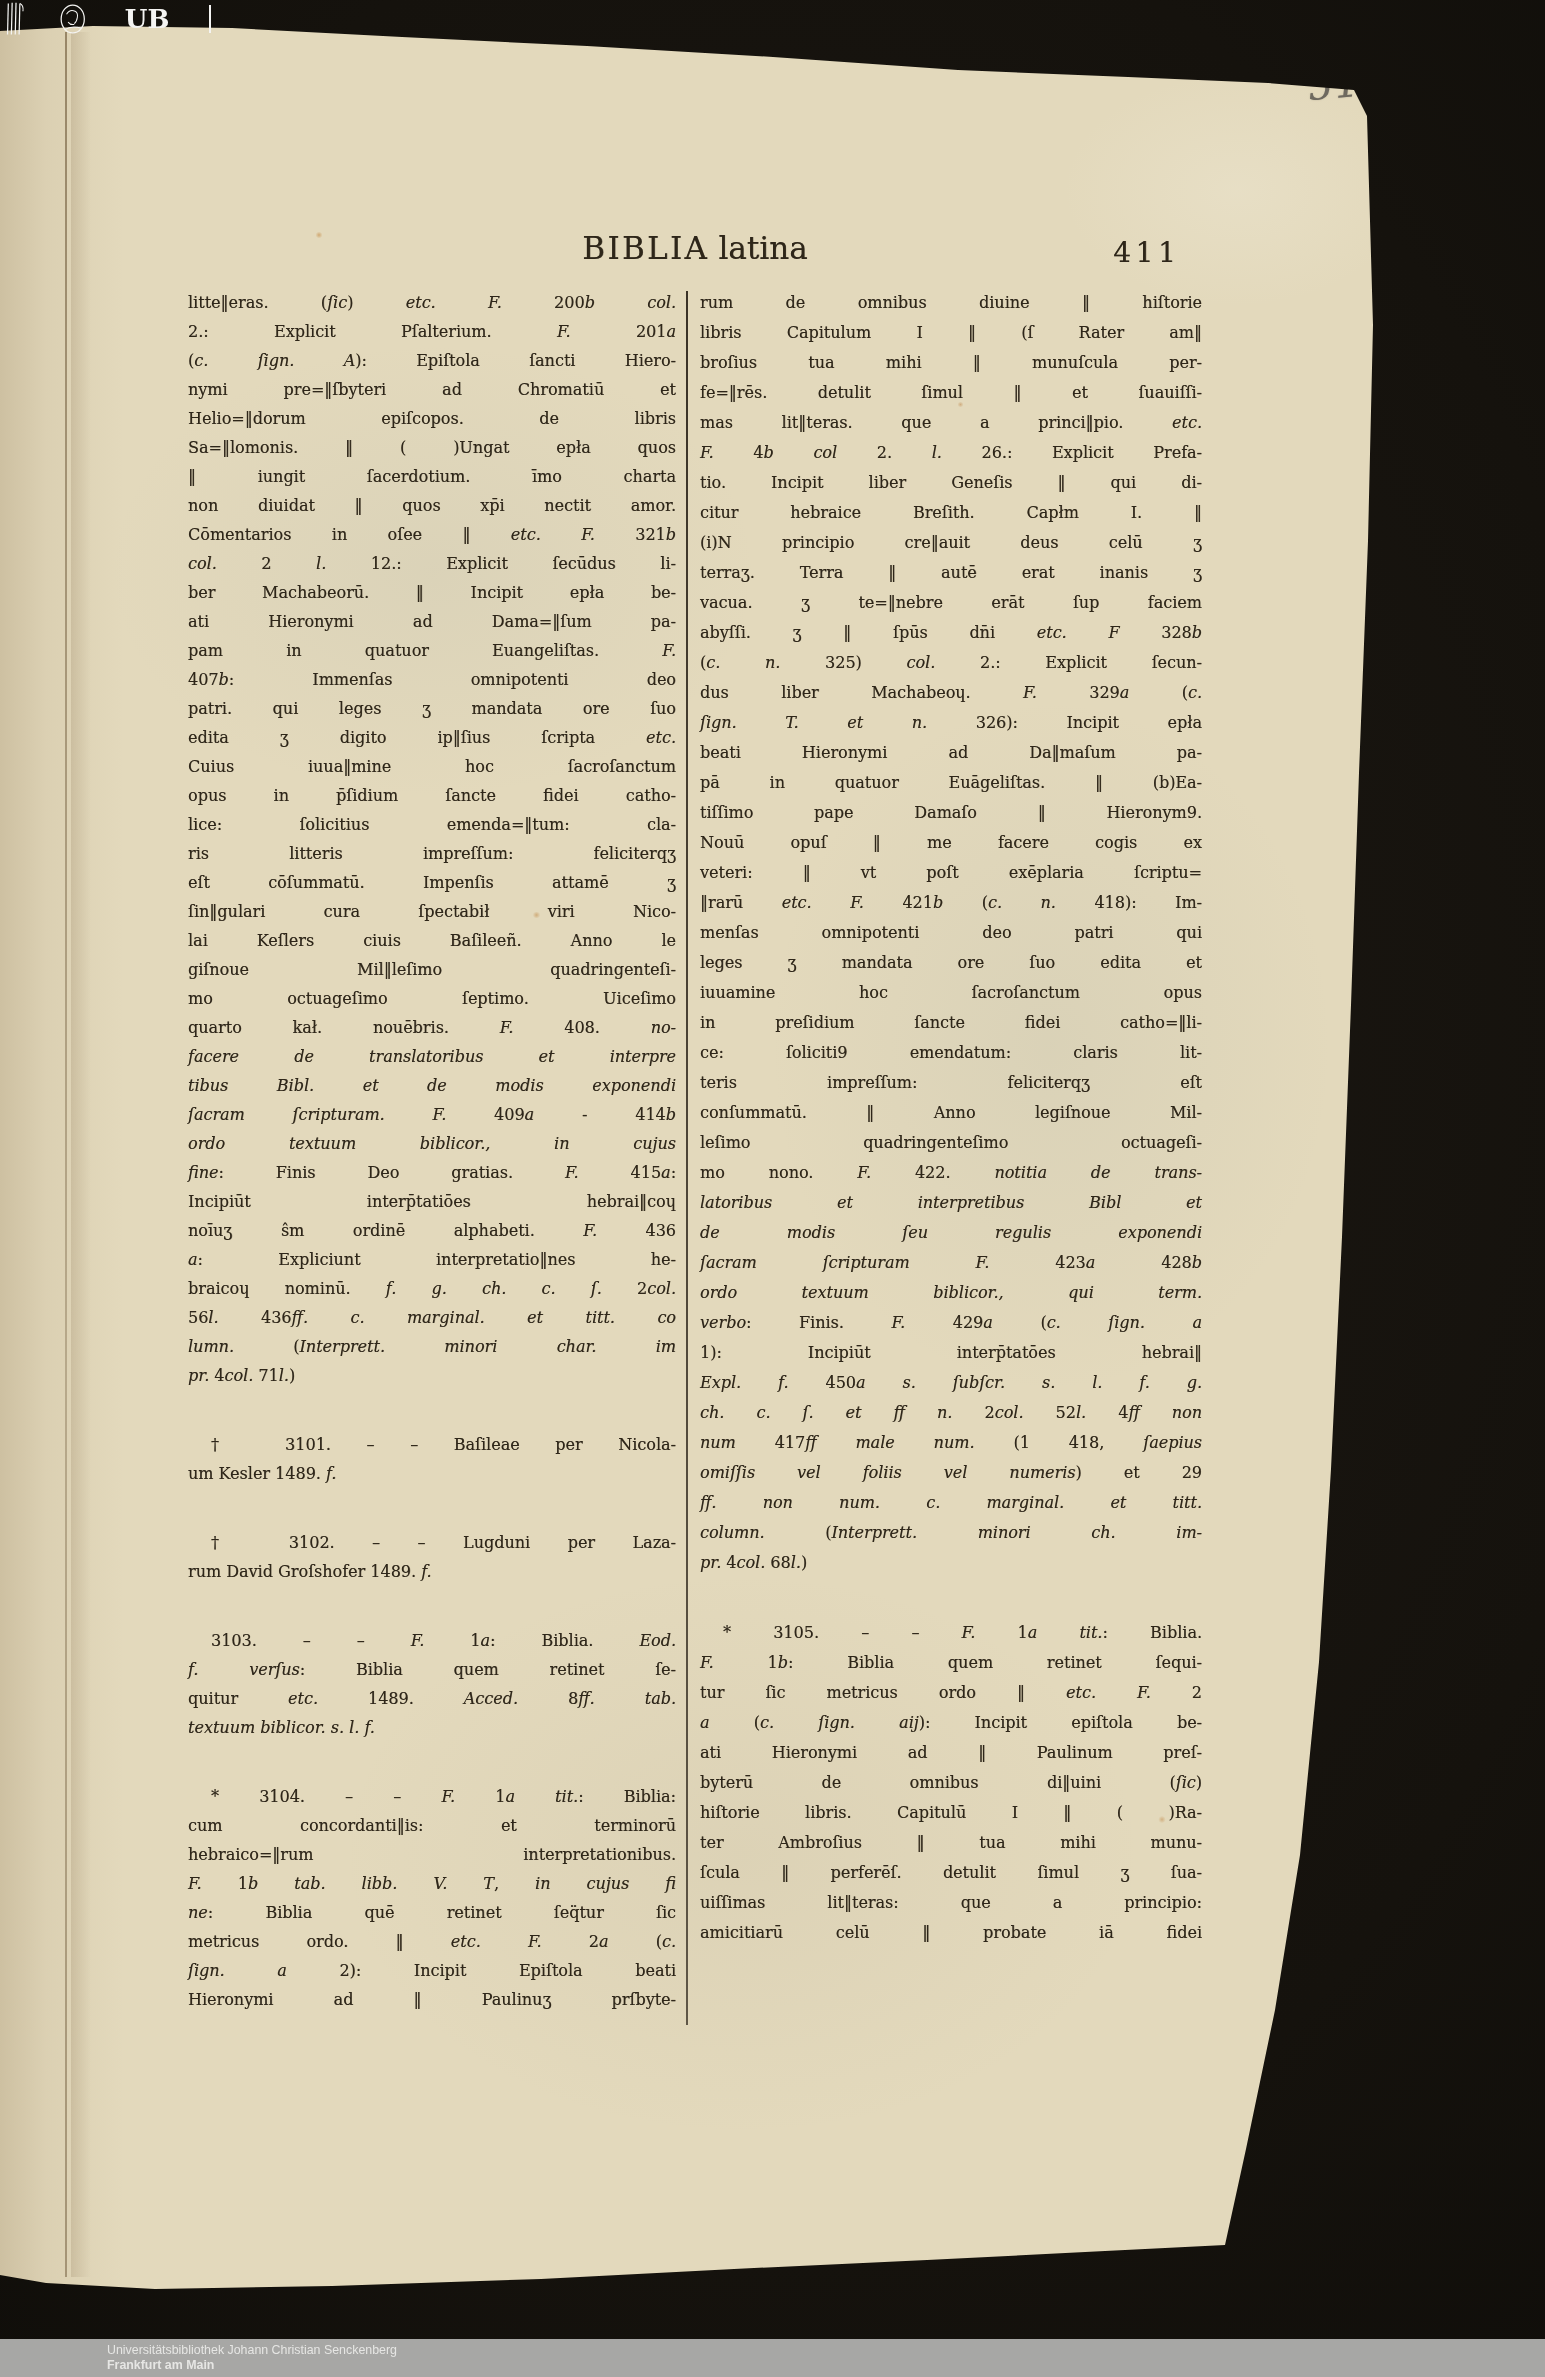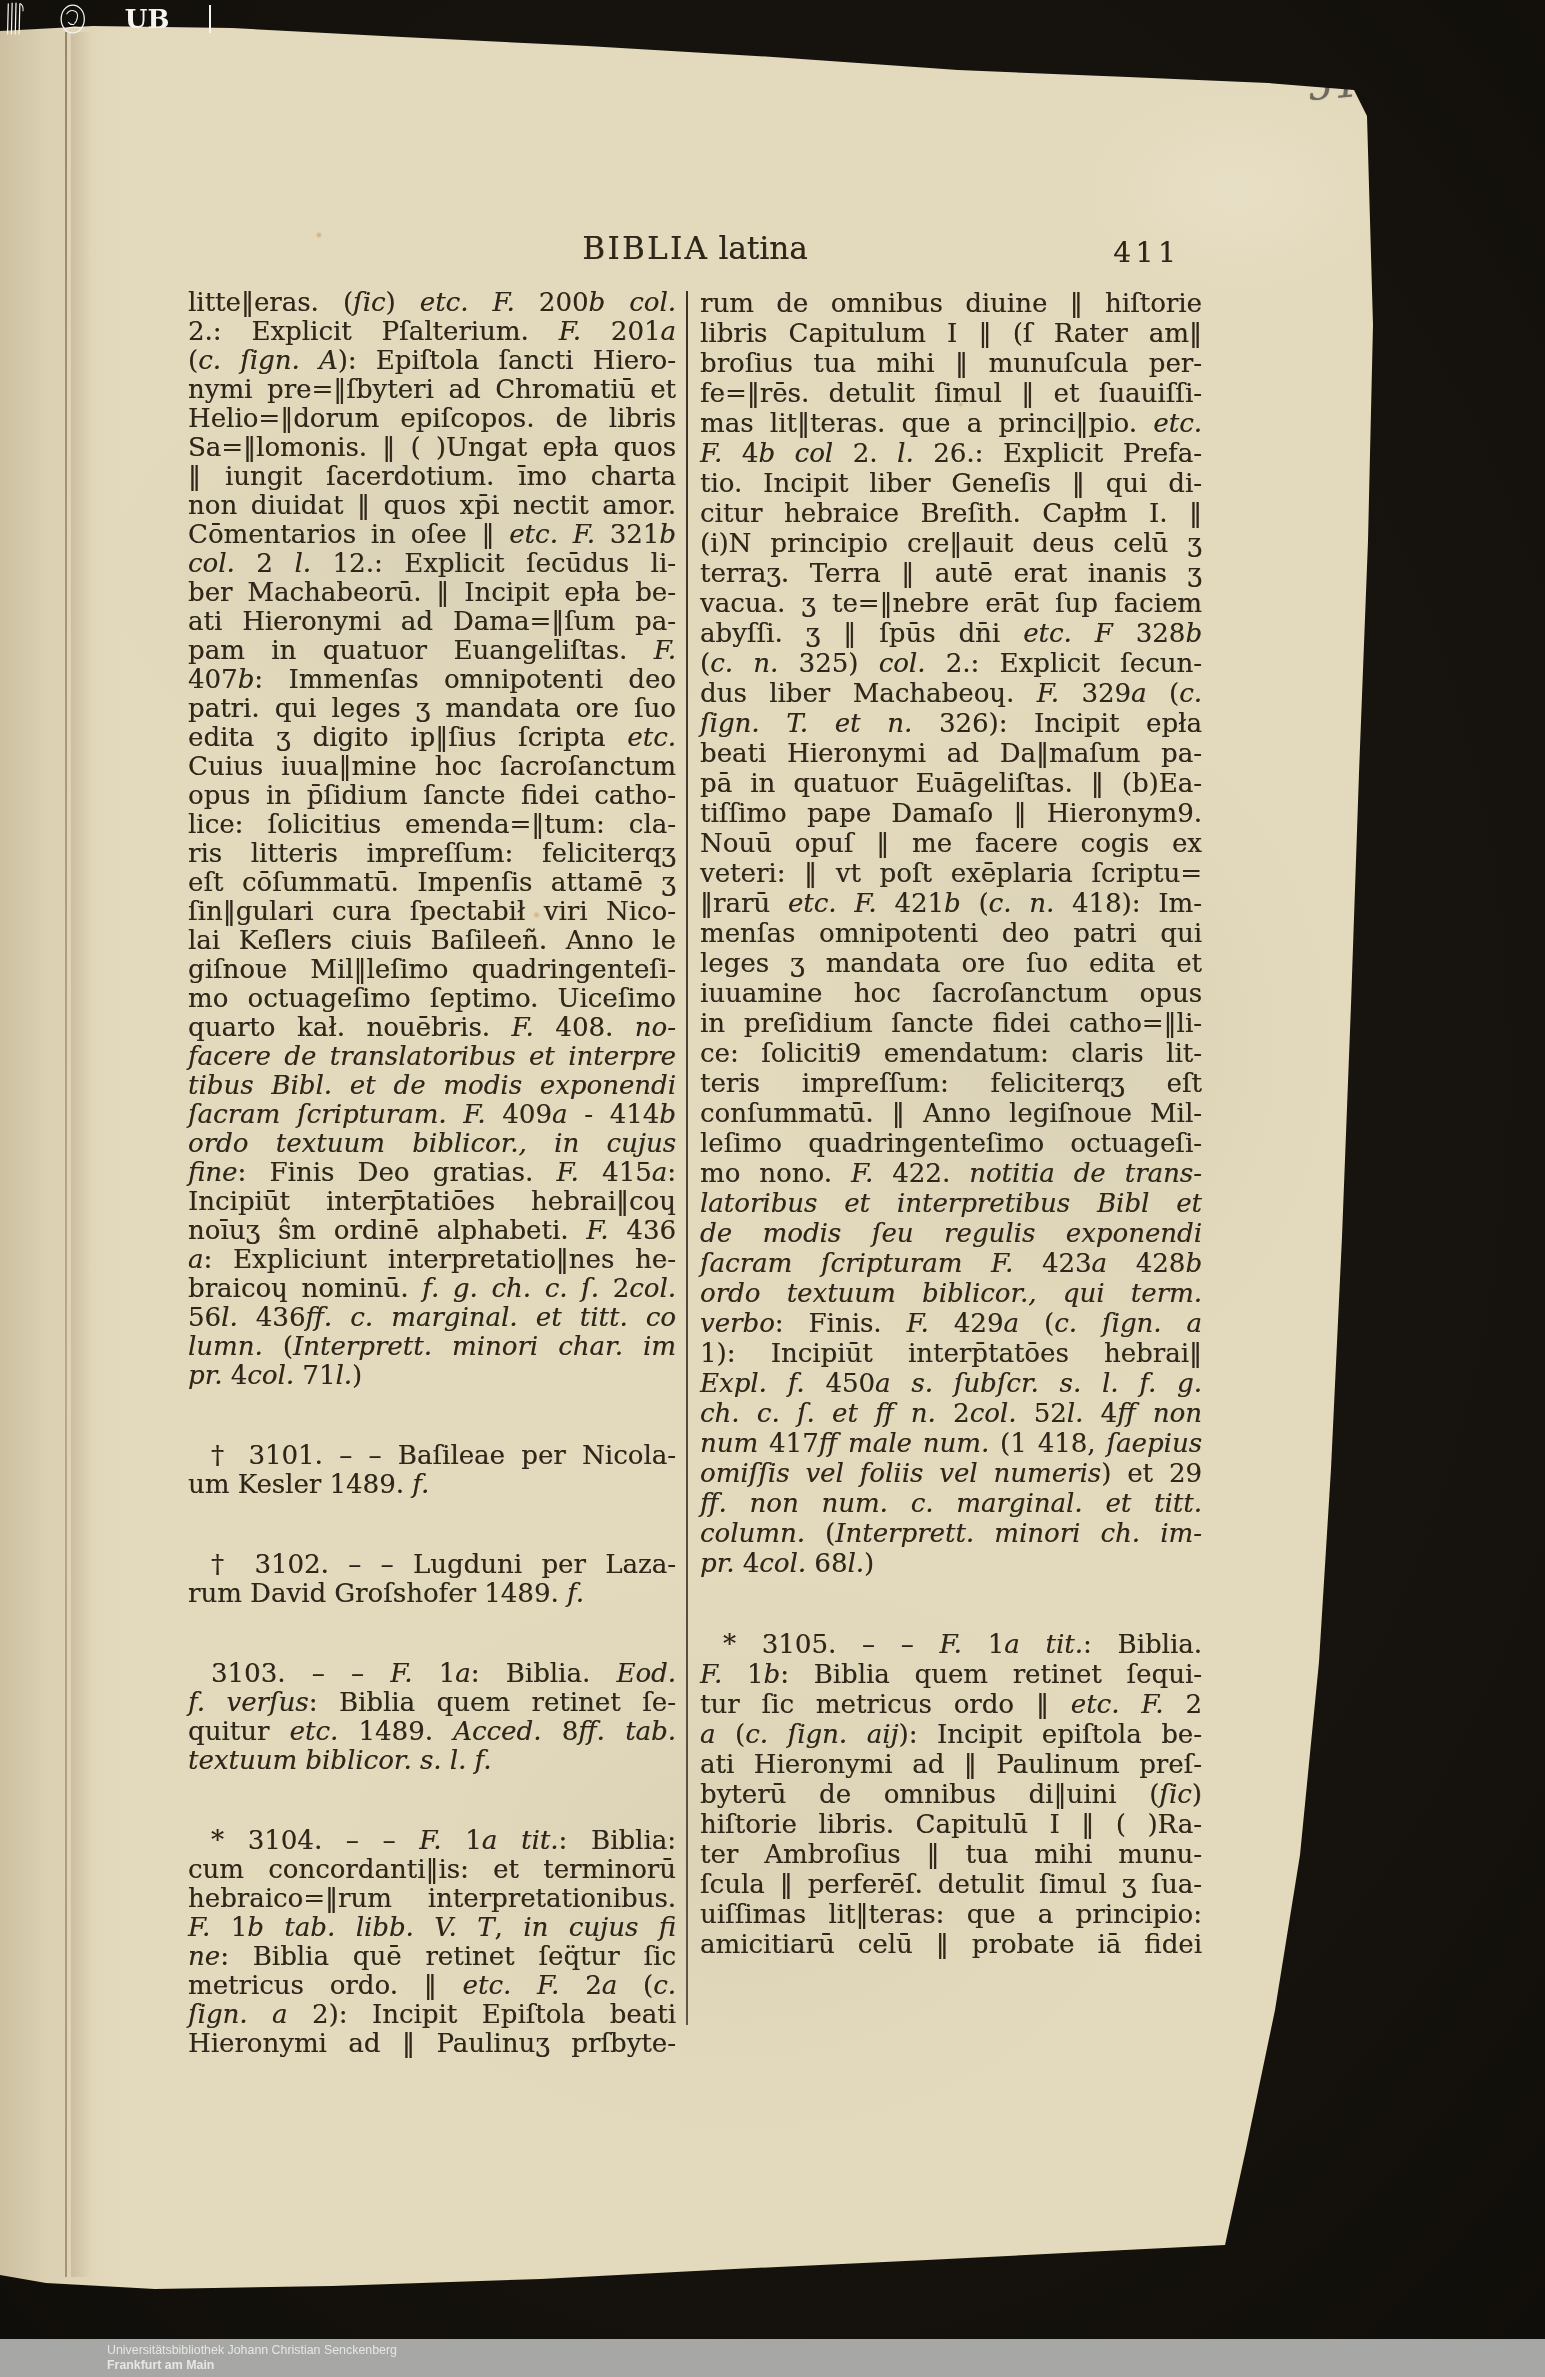--- a/index.html
+++ b/index.html
@@ -35,27 +35,27 @@
   #header{position:absolute;left:188px;top:230px;width:1014px;height:49px;color:#2e2619;}
   #running-title{position:absolute;left:0;right:0;text-align:center;font-size:31px;
     text-shadow:0.4px 0.4px 0.6px rgba(46,38,25,0.55);}
   #running-title .tmain{letter-spacing:2.3px;}
   #running-title .tsub{margin-left:9.3px;}
   #pageno{position:absolute;right:21.6px;top:6.2px;font-size:28px;letter-spacing:4.6px;
     text-shadow:0.4px 0.4px 0.6px rgba(46,38,25,0.55);}
   
   #divider{position:absolute;left:686px;top:291px;width:2.3px;height:1734px;
     background:linear-gradient(180deg, rgba(40,32,22,0.9), rgba(40,32,22,0.7));}
-  .col{position:absolute;top:288px;color:#2e2619;font-size:26px;
+  .col{position:absolute;top:288px;color:#2e2619;font-size:16px;
     text-shadow:0.3px 0.3px 0.5px rgba(46,38,25,0.5);}
   #colL{left:188px;width:488px;line-height:29px;}
   #colR{left:700px;width:502px;line-height:30px;}
   .tl{text-align:justify;text-align-last:justify;white-space:normal;}
   .tl.nj{text-align-last:left;}
-  .tl.gap{margin-top:51px;}
+  .tl.gap{margin-top:40px;}
   .tl.ind{text-indent:23px;}
   .tl i{font-style:italic;}
   
   #banner{position:absolute;left:0;top:2339px;width:1546px;height:39px;background:#a7a7a5;}
   #logo{position:absolute;left:6.2px;top:2.3px;height:34px;display:flex;align-items:center;gap:33px;}
   #logo svg{display:block;}
   #logo .ub{font-family:"DejaVu Serif", serif;font-weight:bold;font-size:26px;color:#f4f4f2;
     margin-left:3.1px;line-height:34px;}
   #logo .bar{width:2.3px;height:28px;background:#f4f4f2;margin-left:6.2px;}
   #banner-text{position:absolute;left:107px;top:2339px;color:#e6e6e4;

